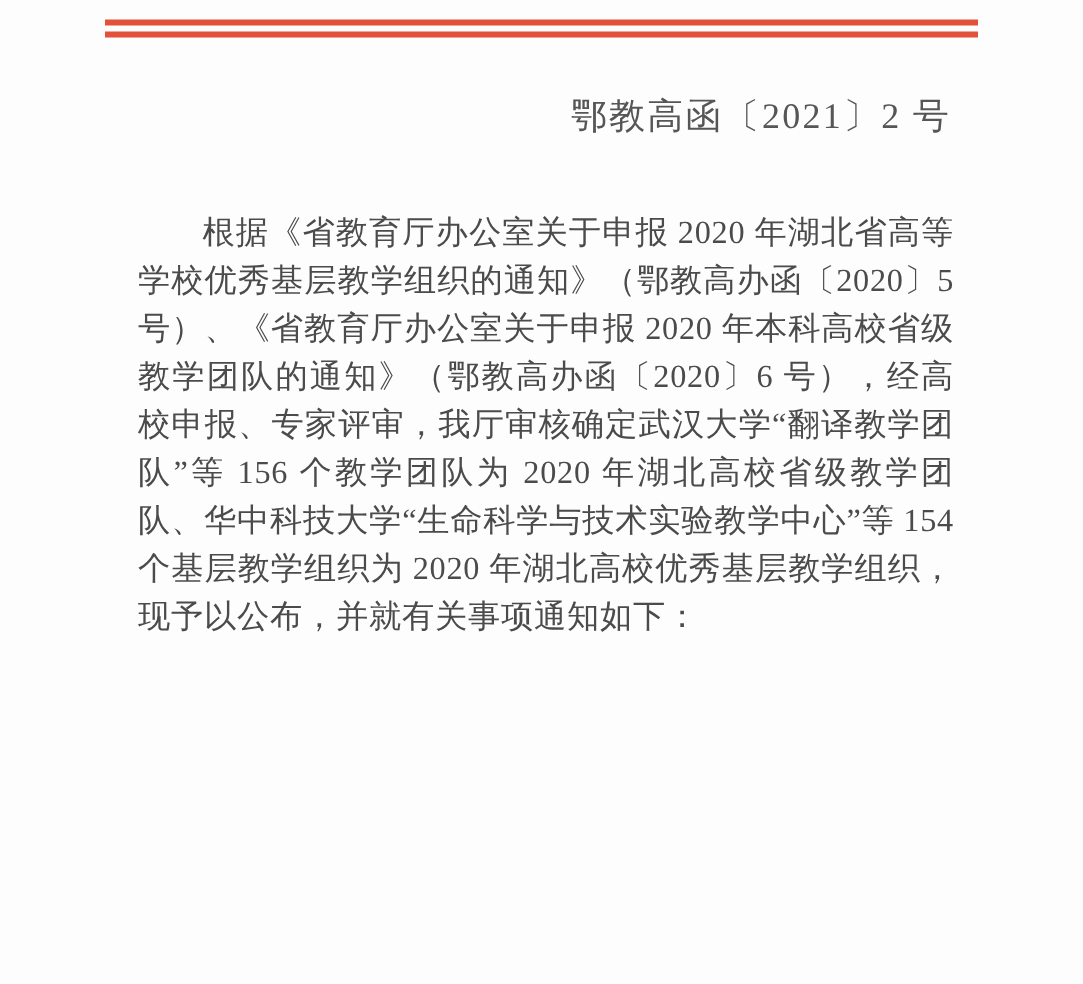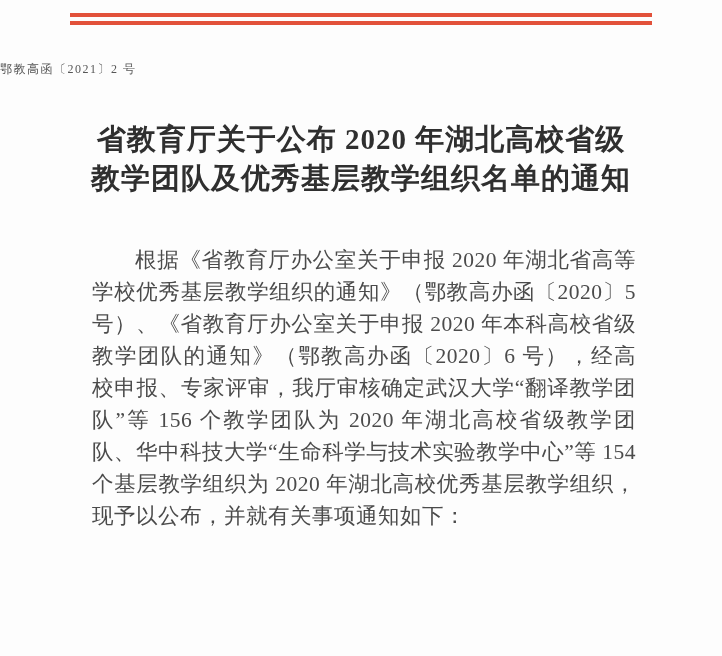--- a/index.html
+++ b/index.html
@@ -37,23 +37,23 @@
   .rule-bar {
     height: 4px;
     background: #e2513a;
   }
   .rule-bar + .rule-bar {
     margin-top: 4px;
   }
   
   .doc-number {
     margin-top: 36px;
-    text-align: left;
+    text-align: right;
     padding-right: 88px;
-    font-size: 12px;
+    font-size: 24px;
     color: #565656;
     letter-spacing: 1.5px;
   }
   
   .doc-title {
     margin: 42px 0 0 0;
     text-align: center;
     font-size: 29px;
     line-height: 39px;
     font-weight: bold;
@@ -87,22 +87,18 @@
 
   <header class="letterhead">
     <div class="double-rule">
       <div class="rule-bar"></div>
       <div class="rule-bar"></div>
     </div>
   </header>
 
   <div class="doc-number">鄂教高函〔2021〕2 号</div>
 
-  <h1 class="doc-title">
-    <span class="title-line">省教育厅关于公布 2020 年湖北高校省级</span>
-    <span class="title-line">教学团队及优秀基层教学组织名单的通知</span>
-  </h1>
 
   <main class="doc-body">
     <p class="paragraph">根据《省教育厅办公室关于申报 2020 年湖北省高等学校优秀基层教学组织的通知》（鄂教高办函〔2020〕5 号）、《省教育厅办公室关于申报 2020 年本科高校省级教学团队的通知》（鄂教高办函〔2020〕6 号），经高校申报、专家评审，我厅审核确定武汉大学“翻译教学团队”等 156 个教学团队为 2020 年湖北高校省级教学团队、华中科技大学“生命科学与技术实验教学中心”等 154 个基层教学组织为 2020 年湖北高校优秀基层教学组织，现予以公布，并就有关事项通知如下：</p>
   </main>
 
 </div>
 
 </body></html>

